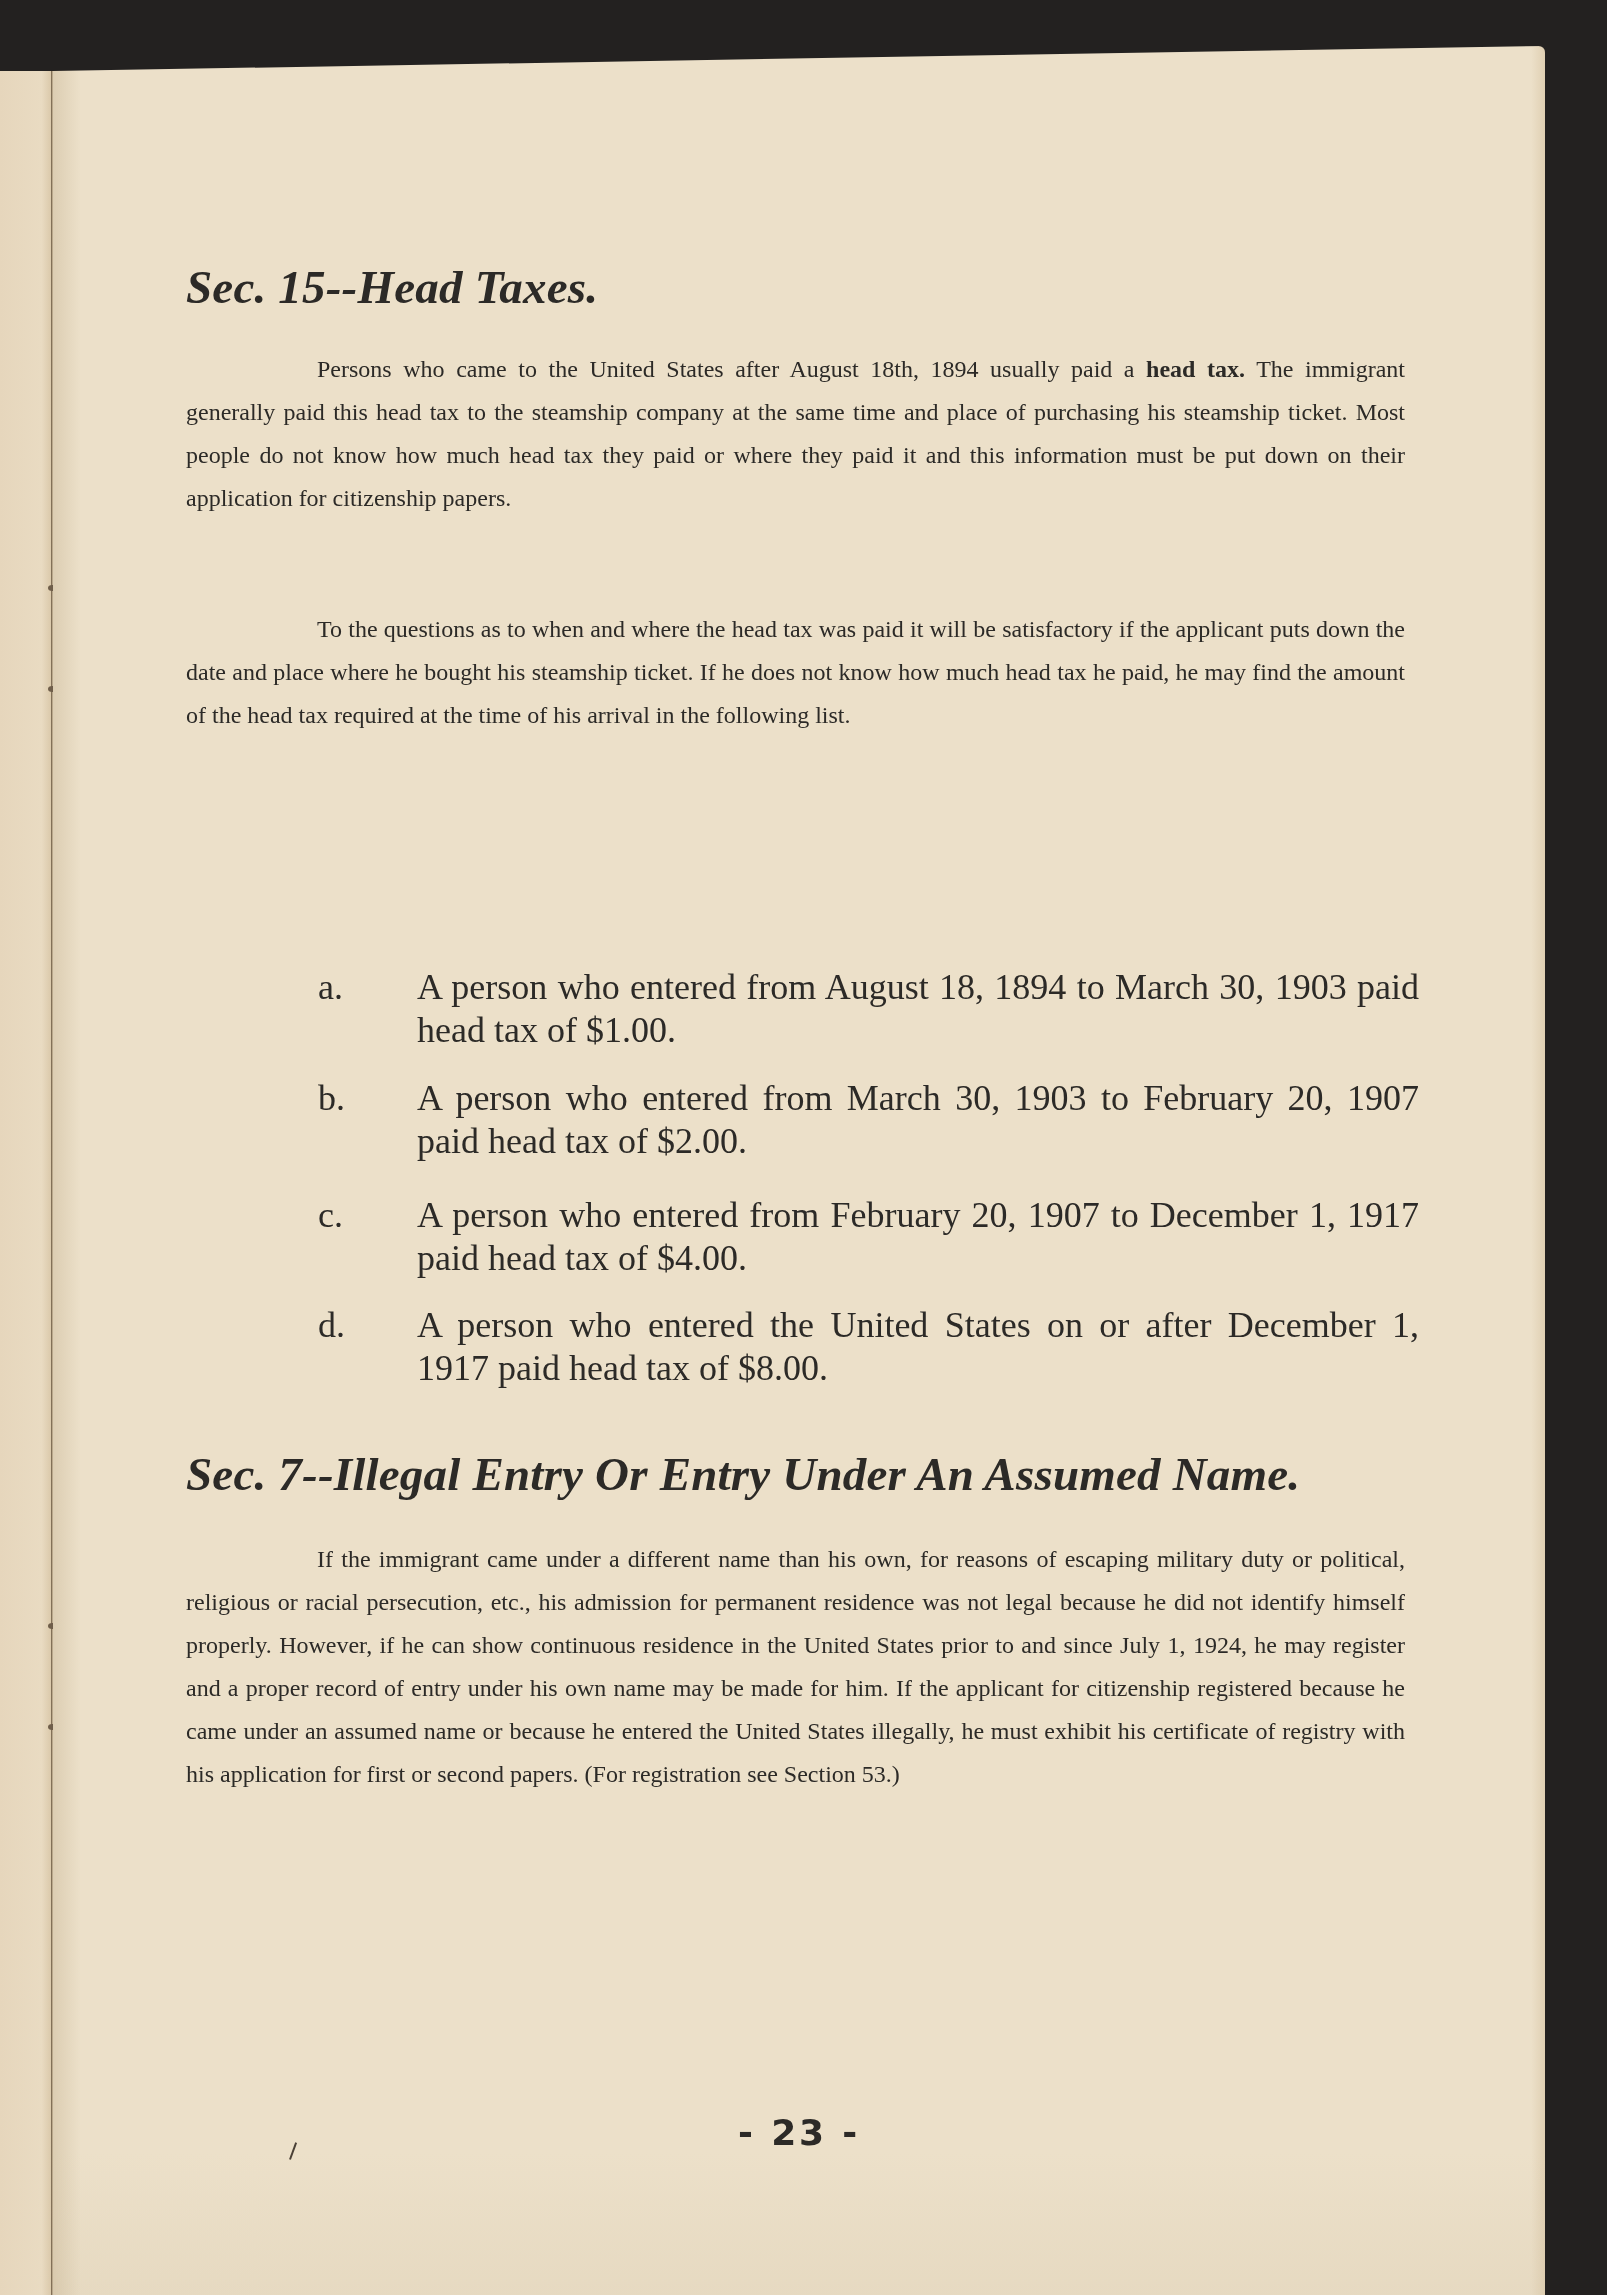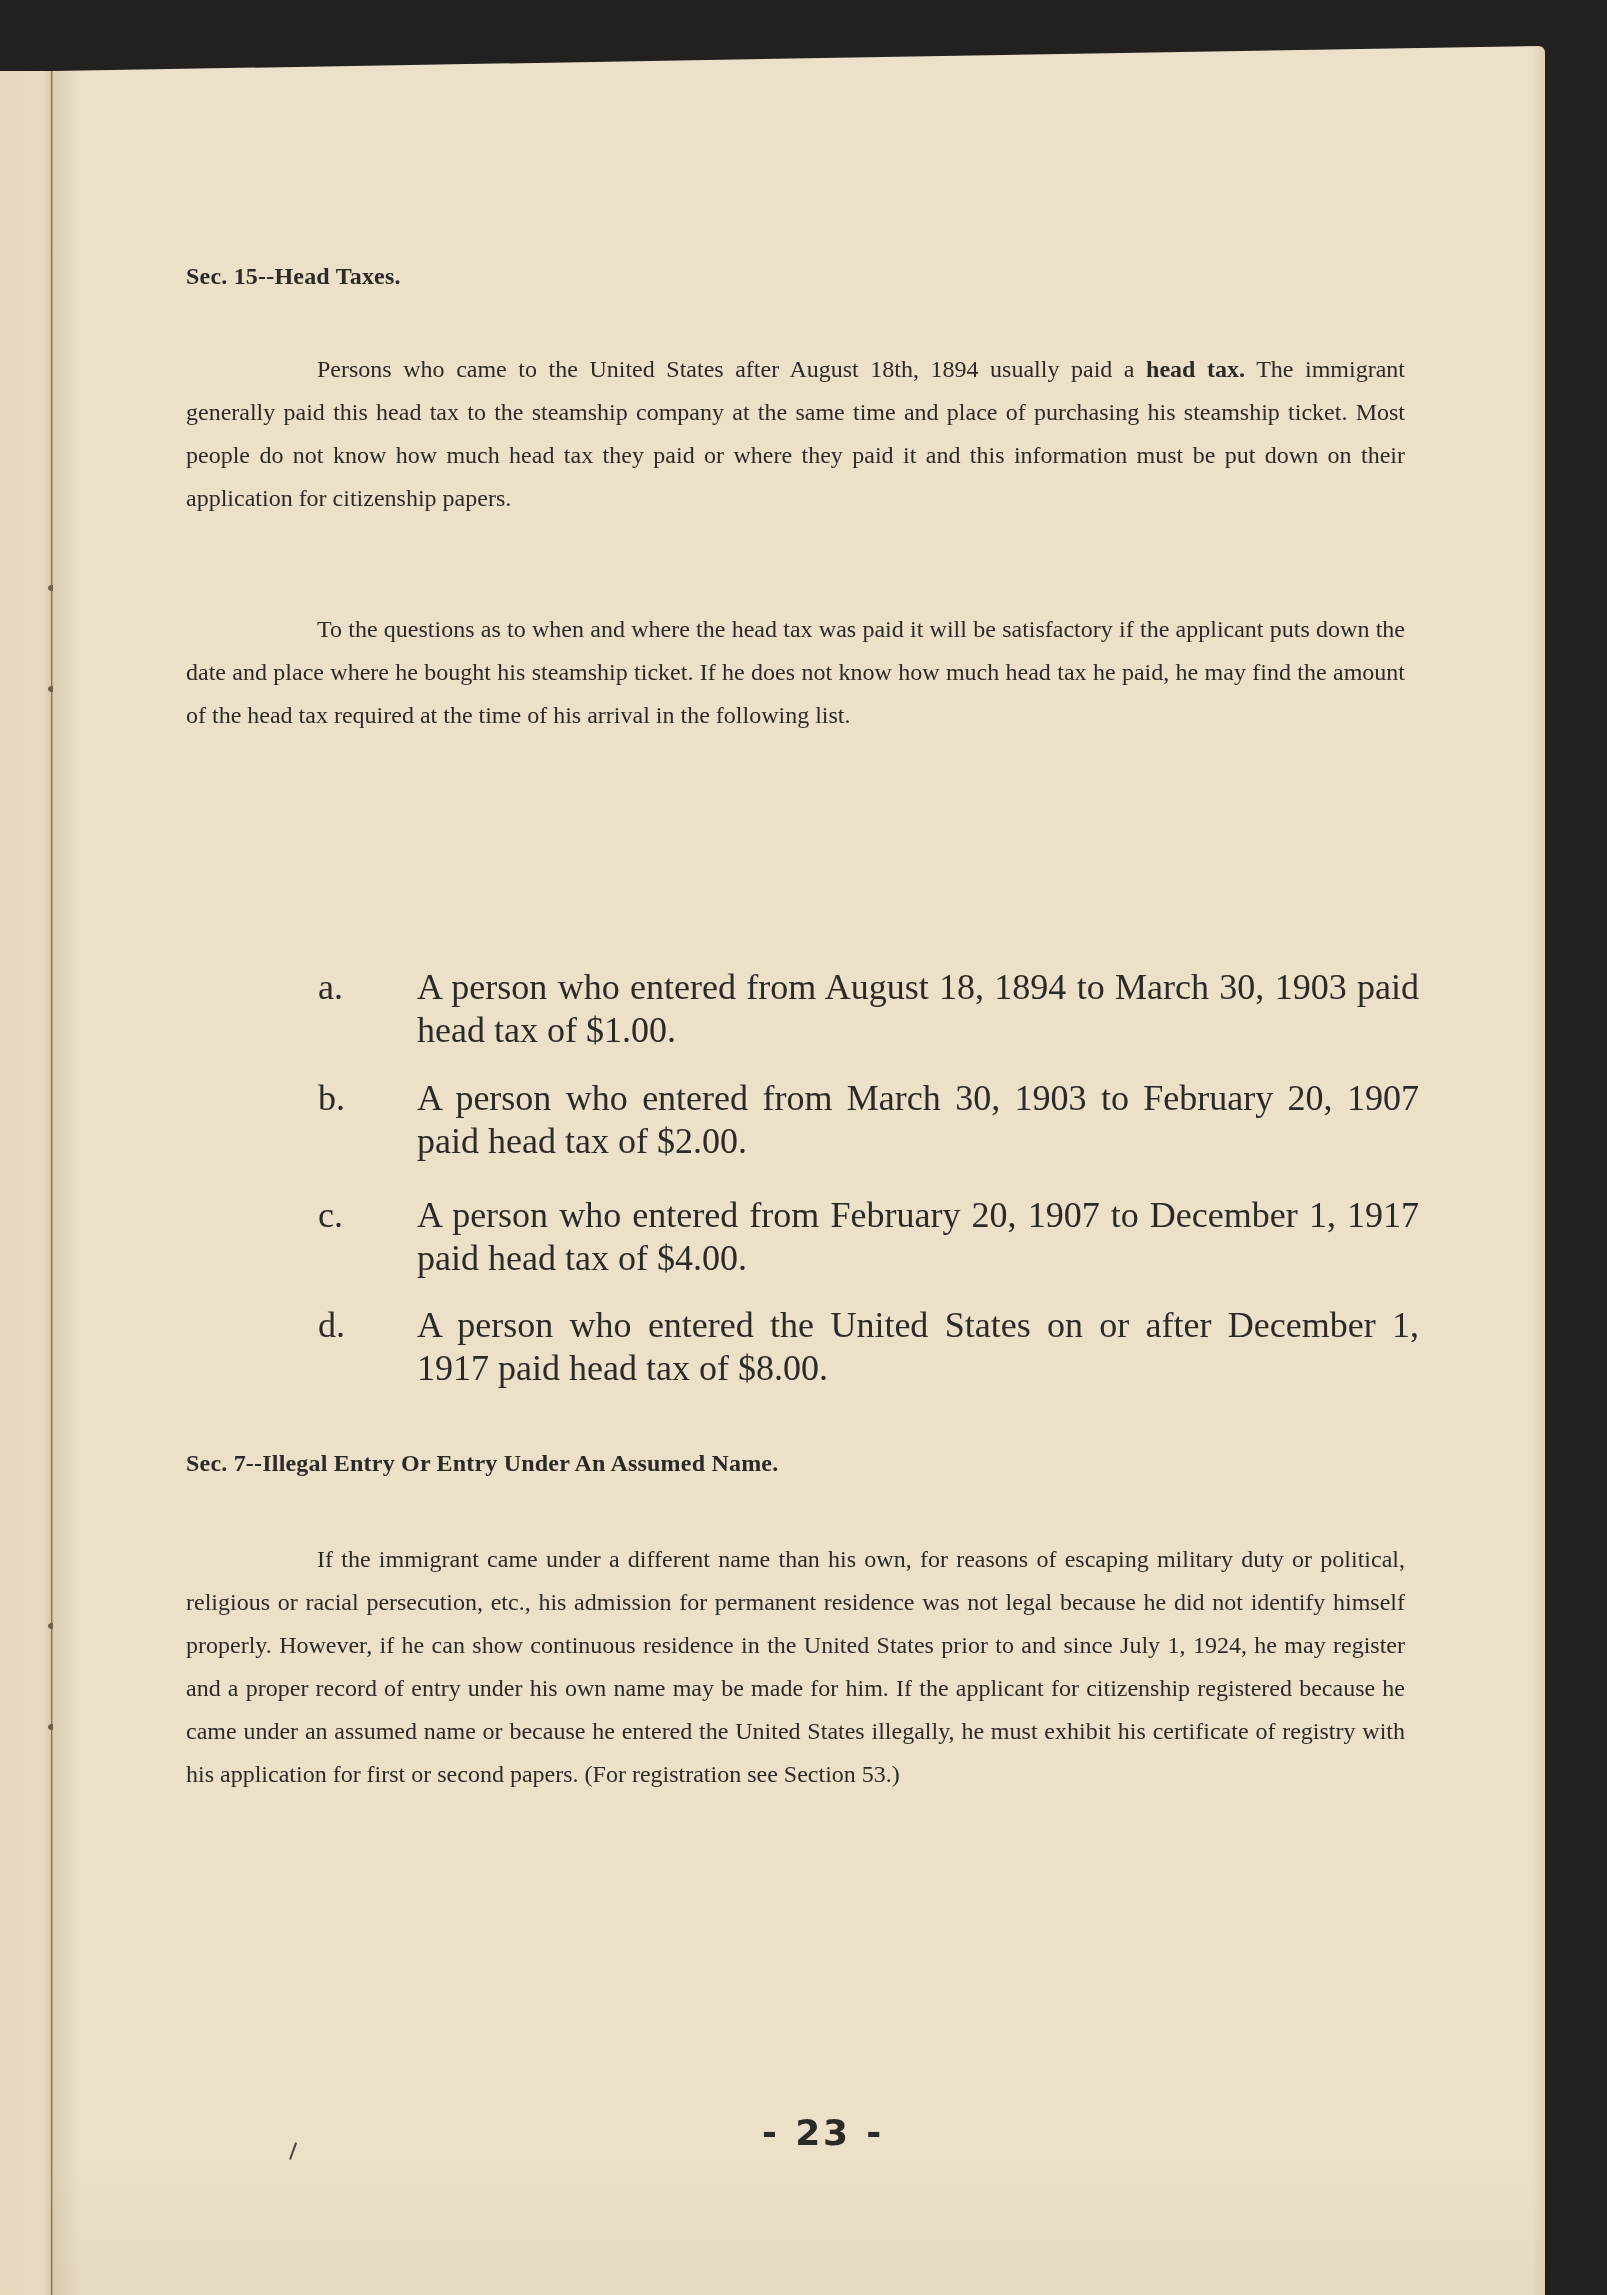--- a/index.html
+++ b/index.html
@@ -32,43 +32,44 @@
     clip-path: polygon(0 25px, 100% 0, 100% 99.6%, 0 100%);
     border-top-right-radius: 6.4px;
     border-bottom-right-radius: 4.6px;
   }
   .text-block {
     position: absolute; left: 186px; top: 0; width: 1219px;
     color: #2c2a27;
   }
   .heading {
     position: absolute; left: 0; font-weight: bold;
-    font-size: 24px; line-height: 1; white-space: nowrap;
+    font-size: 47px; line-height: 1; white-space: nowrap;
     letter-spacing: 0.2px;
+    font-style: italic;
   }
   .para {
     position: absolute; left: 0; width: 1219px;
     font-size: 24px; line-height: 43px;
     text-align: justify; text-align-last: left;
     text-indent: 131px;
   }
   .para b { font-weight: bold; }
   .list-item { position: absolute; left: 0; width: 1219px; }
   .list-label {
     position: absolute; left: 132px; font-size: 36px; line-height: 43px;
   }
   .list-text {
     position: absolute; left: 231px; width: 1002px;
     font-size: 36px; line-height: 43px;
     text-align: justify; text-align-last: left;
   }
   .page-number {
     position: absolute; left: 0; width: 100%; text-align: center;
     font-family: "DejaVu Sans", sans-serif; font-weight: bold;
-    font-size: 36px; color: #2c2a27; letter-spacing: 2.8px; padding-left: 24px;
+    font-size: 36px; color: #2c2a27; letter-spacing: 2.8px;
   }
   .speck { position: absolute; background: #4a4036; }
 </style>
 </head>
 <body>
 
 <div class="backdrop"></div>
 <div class="left-page"></div>
 <div class="gutter-line"></div>
 <div class="stitch" style="top:585px"></div>

